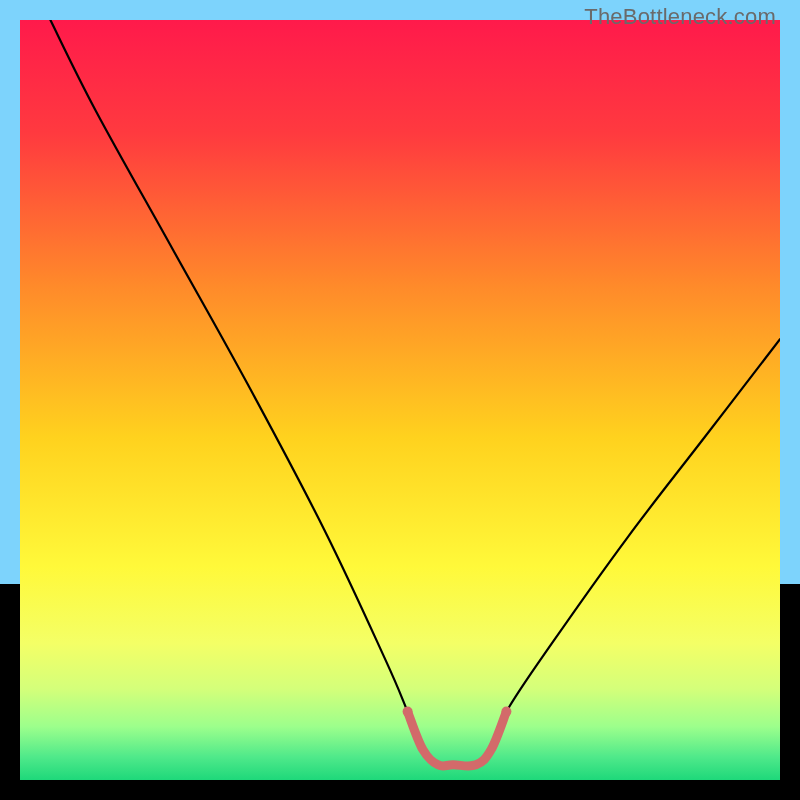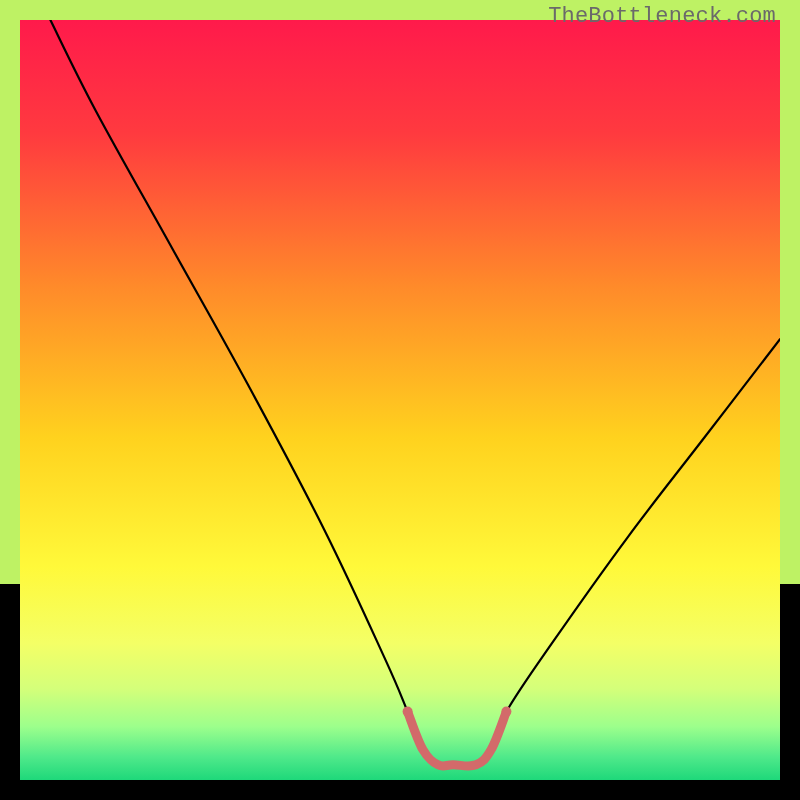--- a/index.html
+++ b/index.html
@@ -8,22 +8,21 @@
     width: 800px;
     height: 800px;
     background: #000;
     overflow: hidden;
     font-family: Arial, Helvetica, sans-serif;
   }
   .frame {
     position: relative;
     width: 800px;
     height: 584px;
-    background: #bef264;
-    font-family: Liberation Mono, monospace;
+    background: #7dd3fc;
   }
   .plot-area {
     position: absolute;
     left: 20px;
     top: 20px;
     width: 760px;
     height: 760px;
   }
   .gradient-bg {
     position: absolute;

